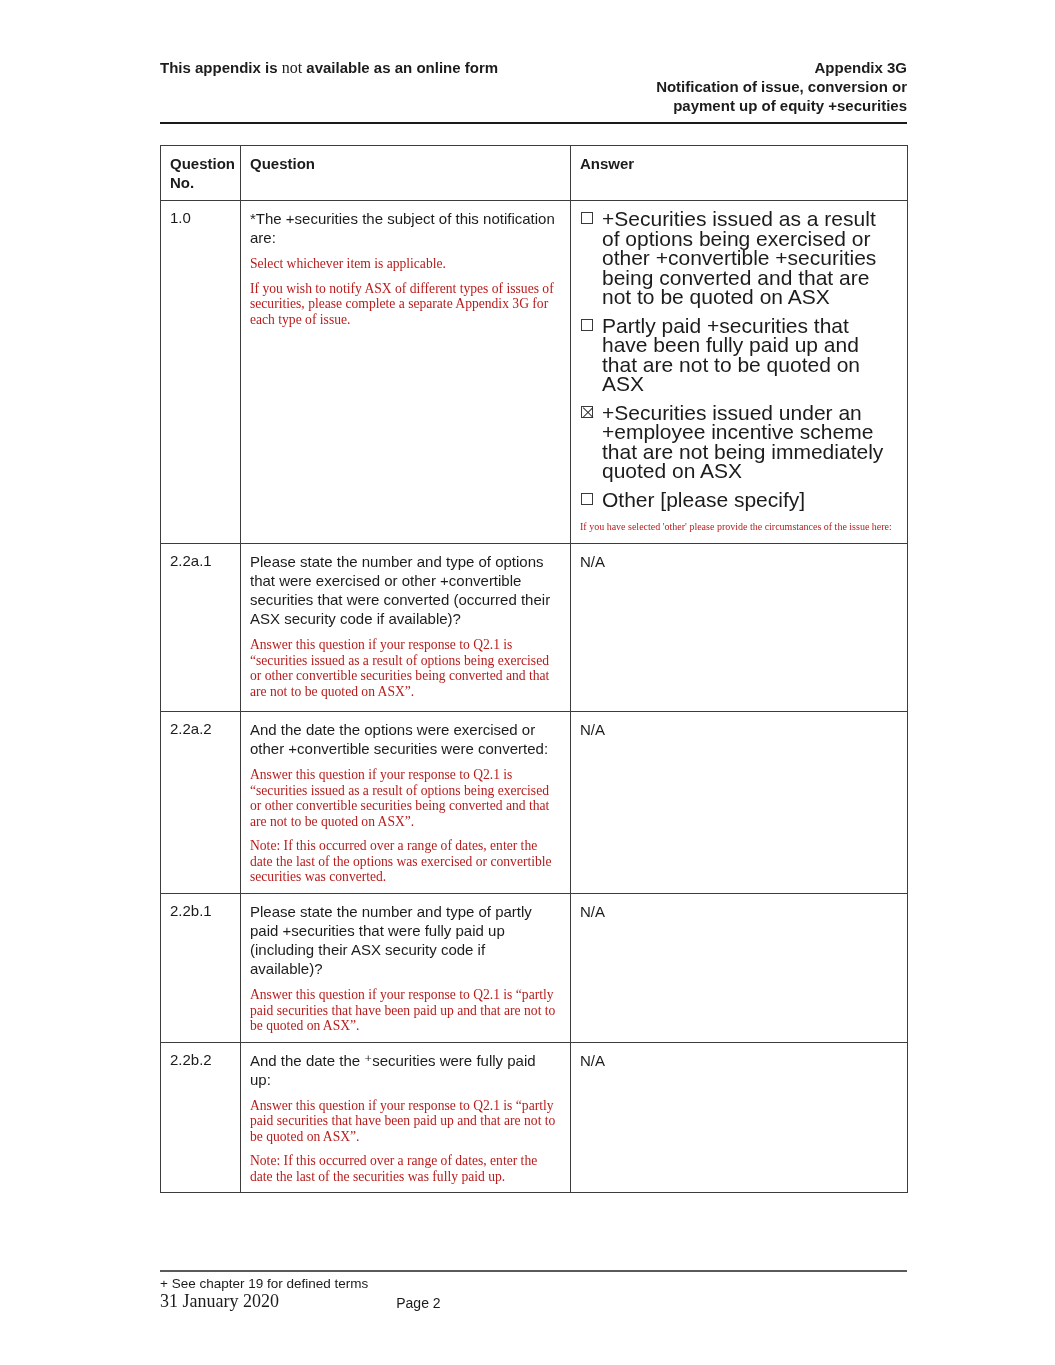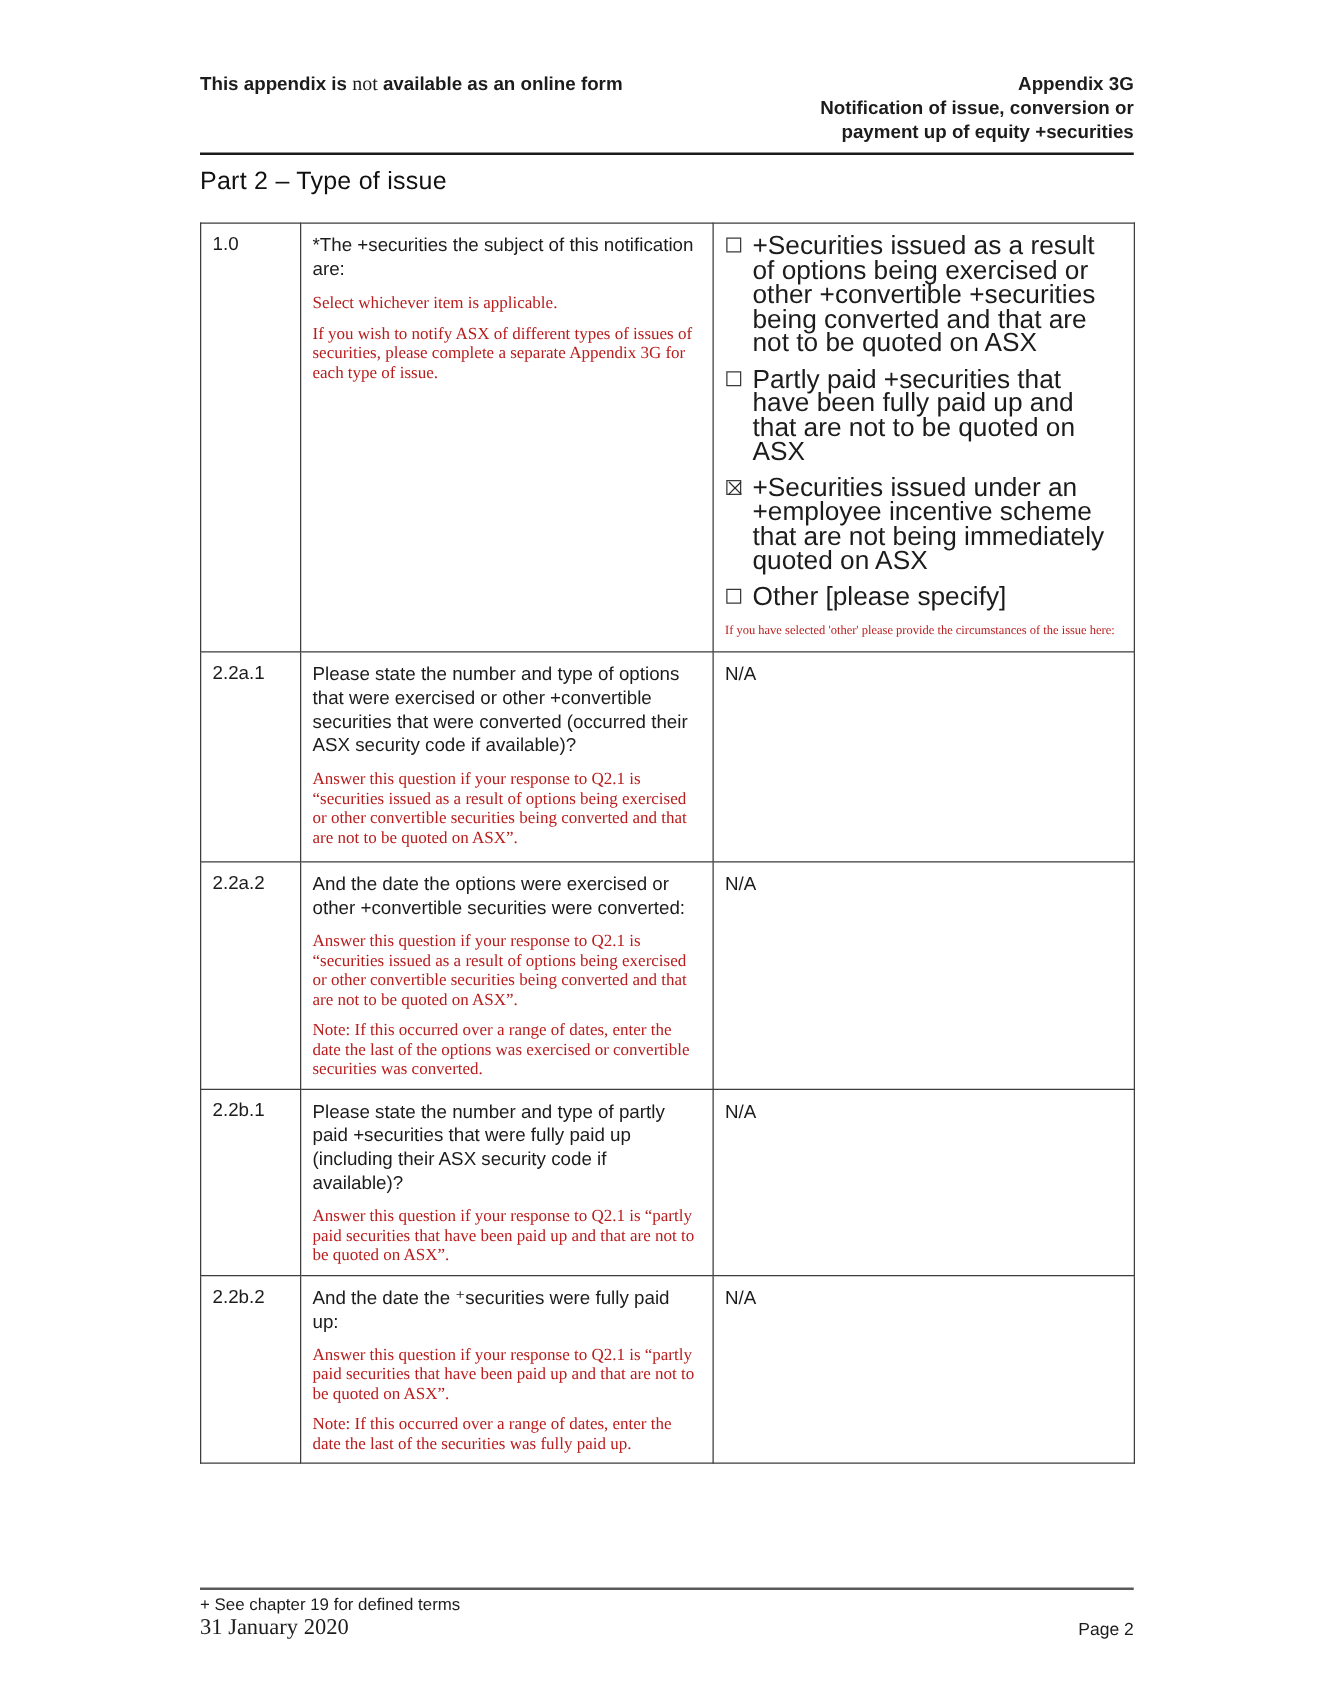--- a/index.html
+++ b/index.html
@@ -45,21 +45,21 @@
   .cb.checked::before, .cb.checked::after {
     content:""; position:absolute; left:-1px; top:5px; width:14px; height:1.4px; background:#2a2a2a;
   }
   .cb.checked::before { transform:rotate(45deg); }
   .cb.checked::after { transform:rotate(-45deg); }
   .opt-label { font-size:21px; line-height:19.5px; }
   .answer-note { margin-top:2px; font-size:10px; line-height:17px; }
 
   
   .footer { position:absolute; left:160px; top:1270px; width:747px; border-top:2px solid #5a5a5a; padding-top:3px; }
-  .footer-row { display:flex; justify-content:space-between; align-items:flex-end; }
+  .footer-row { display:flex; justify-content:flex-start; align-items:flex-end;gap:28px; }
   .footer-note { font-size:13.5px; line-height:17px; }
   .footer-date { font-family:Liberation Serif, serif; font-size:18px; line-height:19px; }
   .footer-page { font-size:14px; }
 </style>
 </head>
 <body>
 
 <div class="content">
 
   <div class="doc-header">
@@ -67,29 +67,33 @@
       <div><span>This appendix is </span><span class="serif-not">not</span><span> available as an online form</span></div>
     </div>
     <div class="header-right">
       <div>Appendix 3G</div>
       <div>Notification of issue, conversion or</div>
       <div>payment up of equity +securities</div>
     </div>
   </div>
   <div class="header-rule"></div>
 
-  <div class="part-title">Part 2 – Type of issue</div>
 
   <table class="form">
     <colgroup>
         <col class="c-no">
         <col class="c-q">
         <col class="c-a">
       </colgroup>
     <tbody>
+        <tr style="height:42px">
+      <th>Question No.</th>
+      <th>Question</th>
+      <th>Answer</th>
+    </tr>
 
     <tr style="height:327px">
       <td class="qno">1.0</td>
       <td>
         <div class="q-main">*The +securities the subject of this notification are:</div>
         <div class="note">Select whichever item is applicable.</div>
         <div class="note">If you wish to notify ASX of different types of issues of securities, please complete a separate Appendix 3G for each type of issue.</div>
       </td>
       <td>
         <div class="opt">

